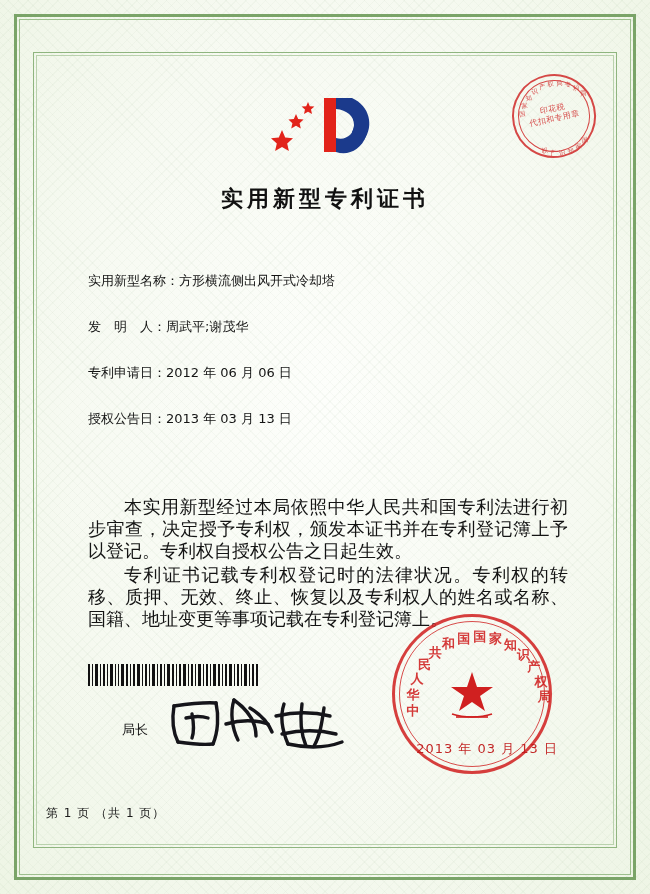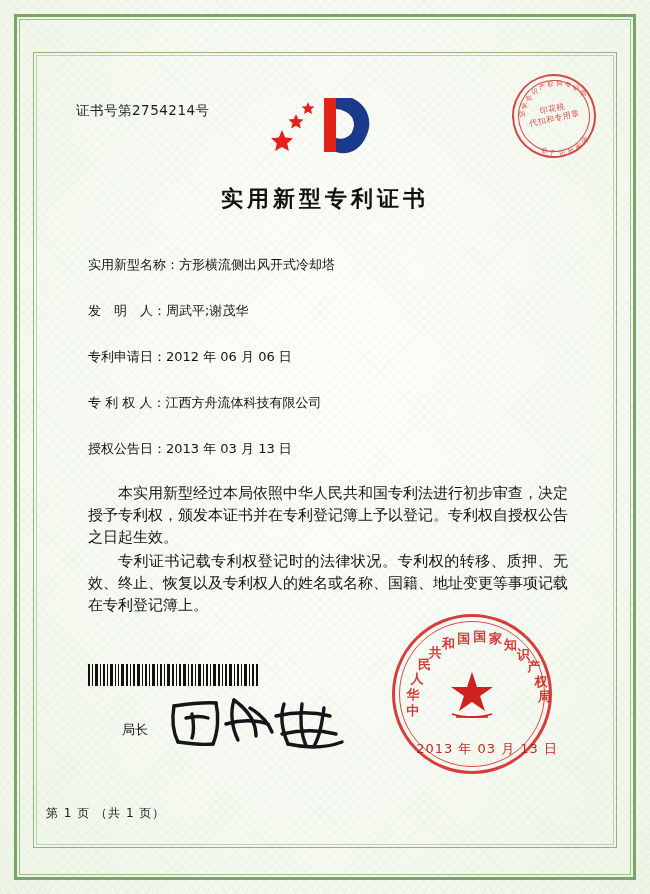--- a/index.html
+++ b/index.html
@@ -144,34 +144,35 @@
     right: 30px;
     top: 190px;
     font-size: 13px;
     color: #141414;
     font-family: "DejaVu Sans", sans-serif;
   }
   .field-row {
     margin-bottom: 28px;
     line-height: 18px;
     white-space: nowrap;
+    margin-top: 16px;
   }
   .field-label {
     display: inline-block;
   }
   .field-value {
     display: inline-block;
   }
 
   .paragraphs {
     position: absolute;
     left: 42px;
     right: 36px;
-    top: 416px;
-    font-size: 15px;
+    top: 430px;
+    font-size: 18px;
     line-height: 22px;
     color: #141414;
     text-align: justify;
     font-family: "DejaVu Sans", sans-serif;
   }
   .paragraphs p {
     margin: 0 0 2px 0;
     text-indent: 2em;
   }
 
@@ -273,21 +274,20 @@
 <div id="certificate">
   <div id="texture"></div>
 
   <div class="border-outer"></div>
   <div class="border-outer2"></div>
   <div class="border-inner"></div>
   <div class="border-inner2"></div>
 
   <div class="content">
 
-    <div class="cert-no">证书号第2754214号</div>
 
     <svg id="logo" viewBox="0 0 130 78">
       <g fill="#e2231a">
         <polygon points="22,44 25.2,51.4 33,52.2 27.2,57.4 28.9,65 22,61.1 15.1,65 16.8,57.4 11,52.2 18.8,51.4"></polygon>
         <polygon points="36,28 38.2,33.1 43.6,33.6 39.6,37.2 40.8,42.5 36,39.8 31.2,42.5 32.4,37.2 28.4,33.6 33.8,33.1"></polygon>
         <polygon points="48,16 49.8,20.2 54.4,20.6 51,23.6 52,28.1 48,25.8 44,28.1 45,23.6 41.6,20.6 46.2,20.2"></polygon>
       </g>
       <path d="M64 66 L64 12 L76 12 L76 66 Z" fill="#e2231a"></path>
       <path d="M76 12 C102 16, 112 32, 106 50 C101 64, 88 70, 76 66 L76 52 C86 55, 94 48, 94 39 C94 30, 87 24, 76 23 Z" fill="#1b3a8c"></path>
       <path d="M76 12 L92 12 C110 20, 114 40, 104 54 L92 46 C98 36, 92 22, 76 20 Z" fill="#1b3a8c"></path>
@@ -325,23 +325,20 @@
 
     <div class="fields">
       <div class="field-row">
         <span class="field-label">实用新型名称：</span><span class="field-value">方形横流侧出风开式冷却塔</span>
       </div>
       <div class="field-row">
         <span class="field-label">发　明　人：</span><span class="field-value">周武平;谢茂华</span>
       </div>
       <div class="field-row">
         <span class="field-label">专利申请日：</span><span class="field-value">2012 年 06 月 06 日</span>
-      </div>
-      <div class="field-row">
-        <span class="field-label">专 利 权 人：</span><span class="field-value">江西方舟流体科技有限公司</span>
       </div>
       <div class="field-row">
         <span class="field-label">授权公告日：</span><span class="field-value">2013 年 03 月 13 日</span>
       </div>
     </div>
 
     <div class="paragraphs">
       <p>本实用新型经过本局依照中华人民共和国专利法进行初步审查，决定授予专利权，颁发本证书并在专利登记簿上予以登记。专利权自授权公告之日起生效。</p>
       <p>专利证书记载专利权登记时的法律状况。专利权的转移、质押、无效、终止、恢复以及专利权人的姓名或名称、国籍、地址变更等事项记载在专利登记簿上。</p>
     </div>

